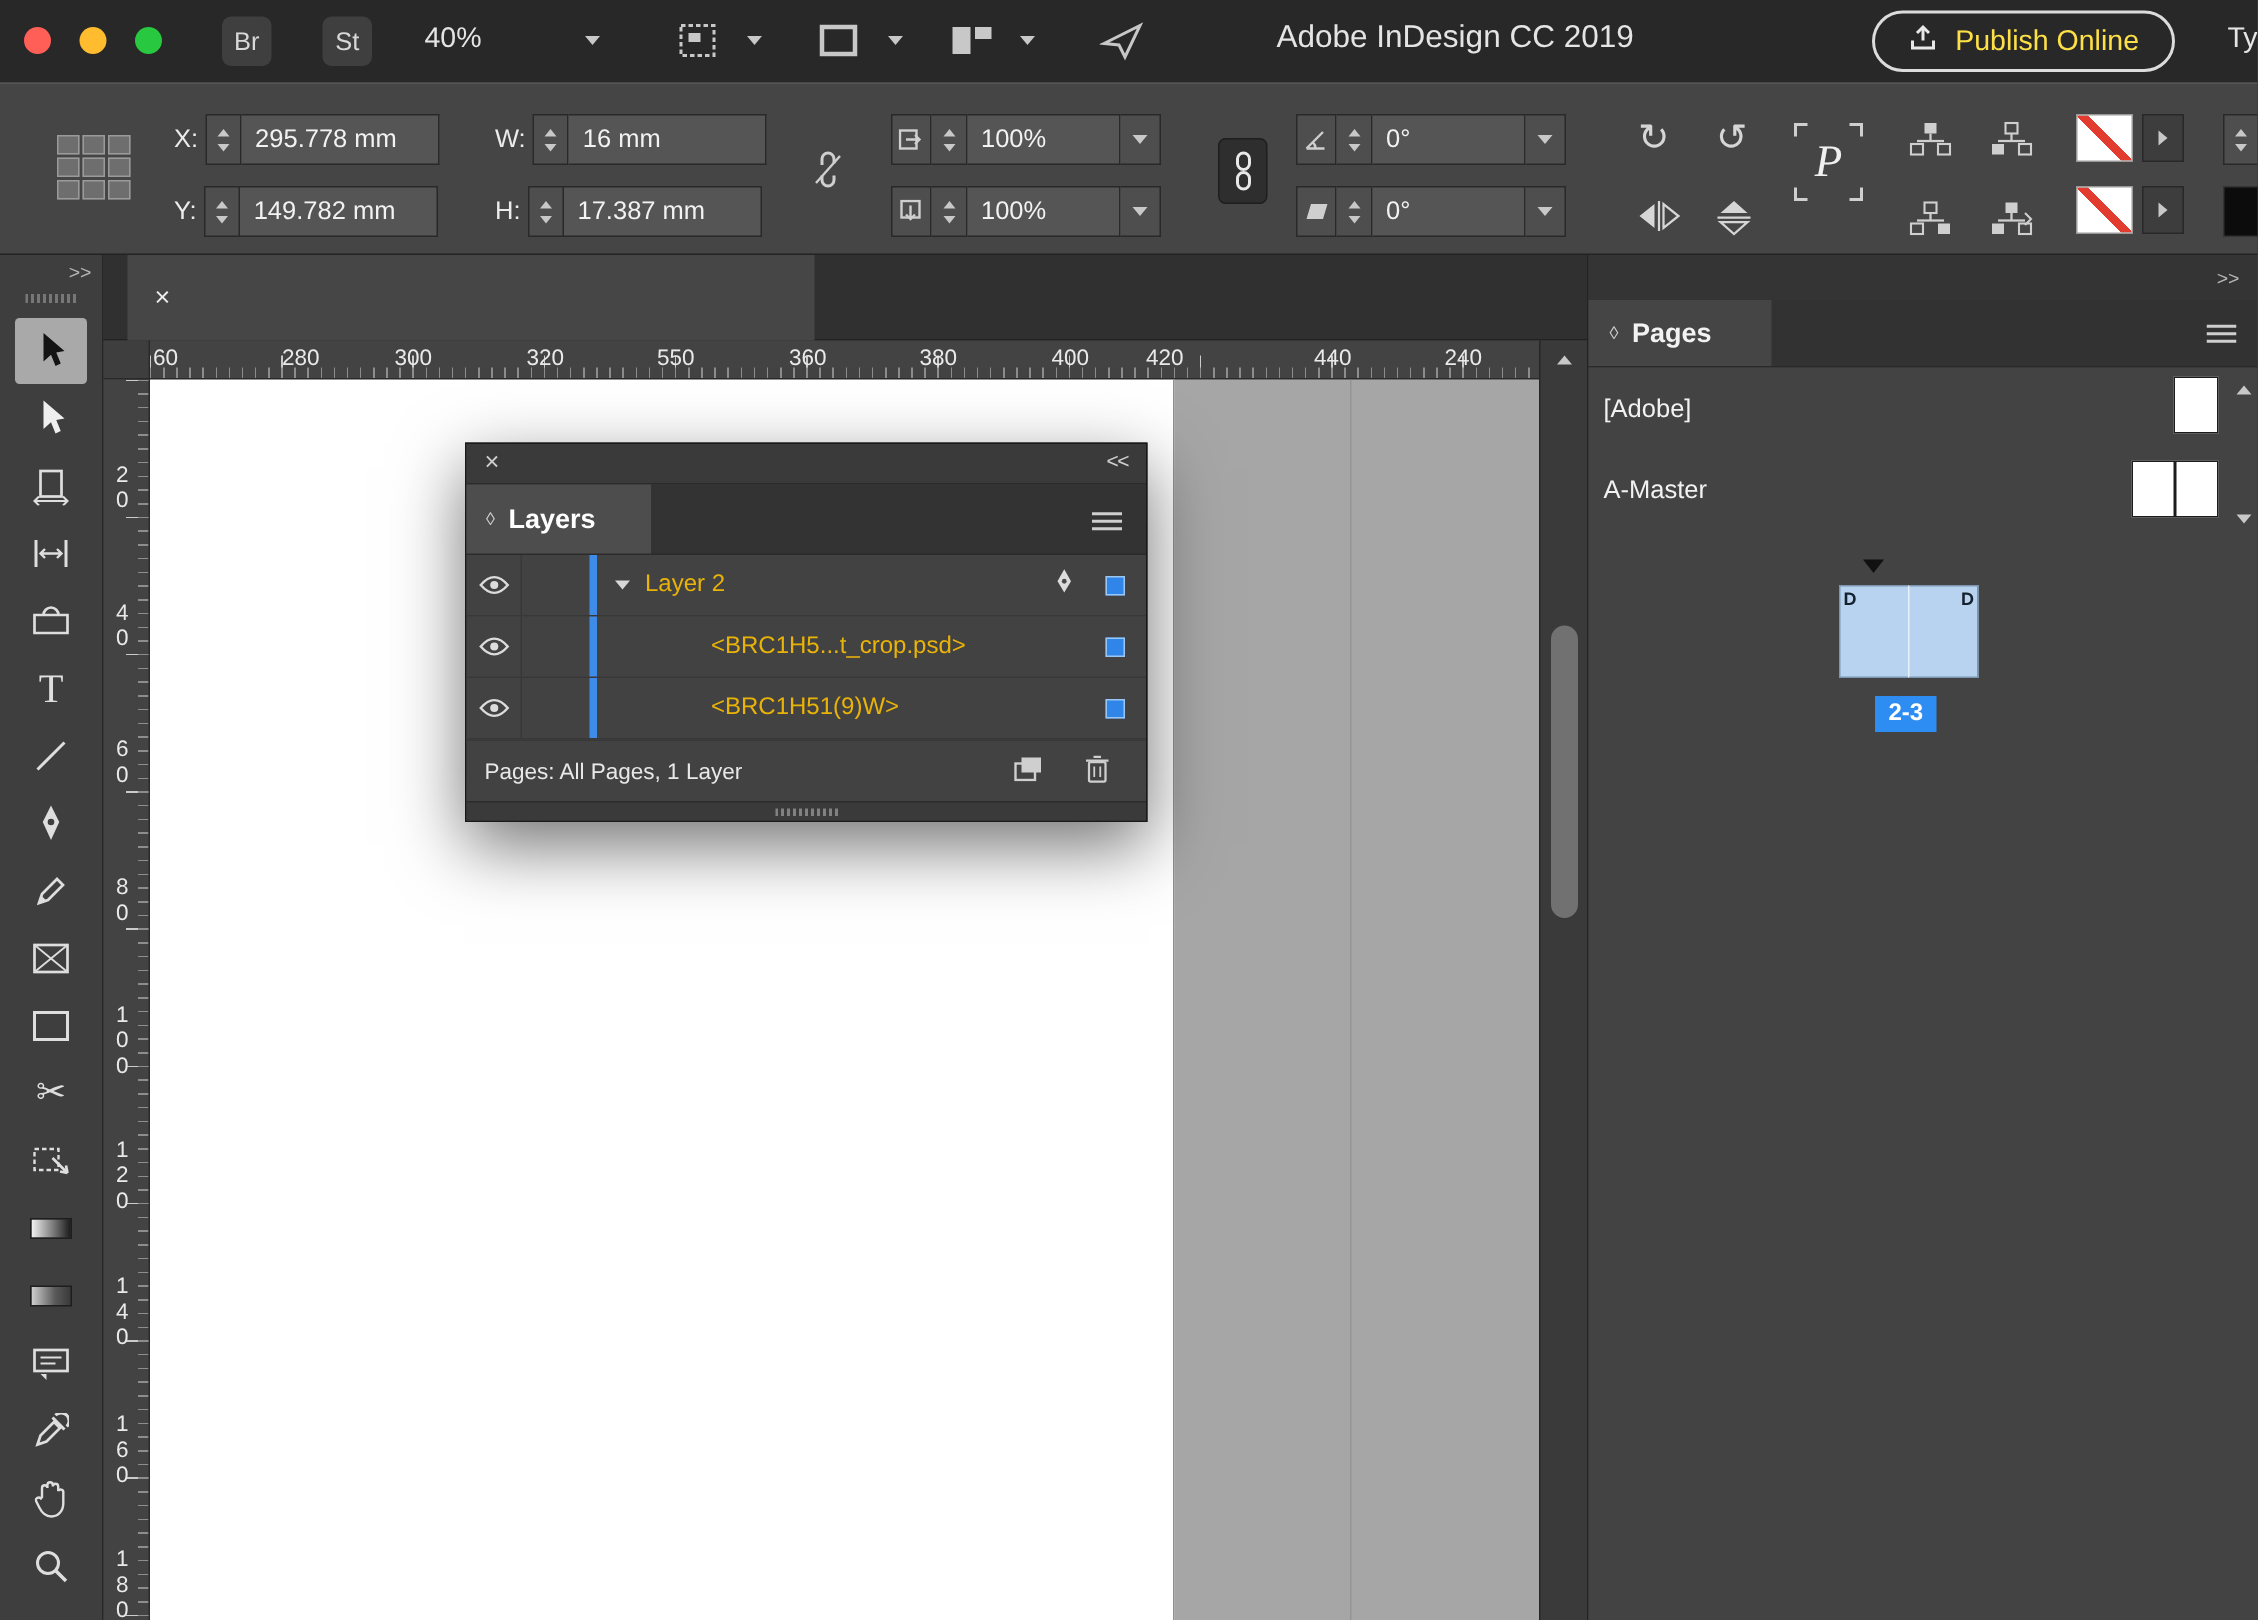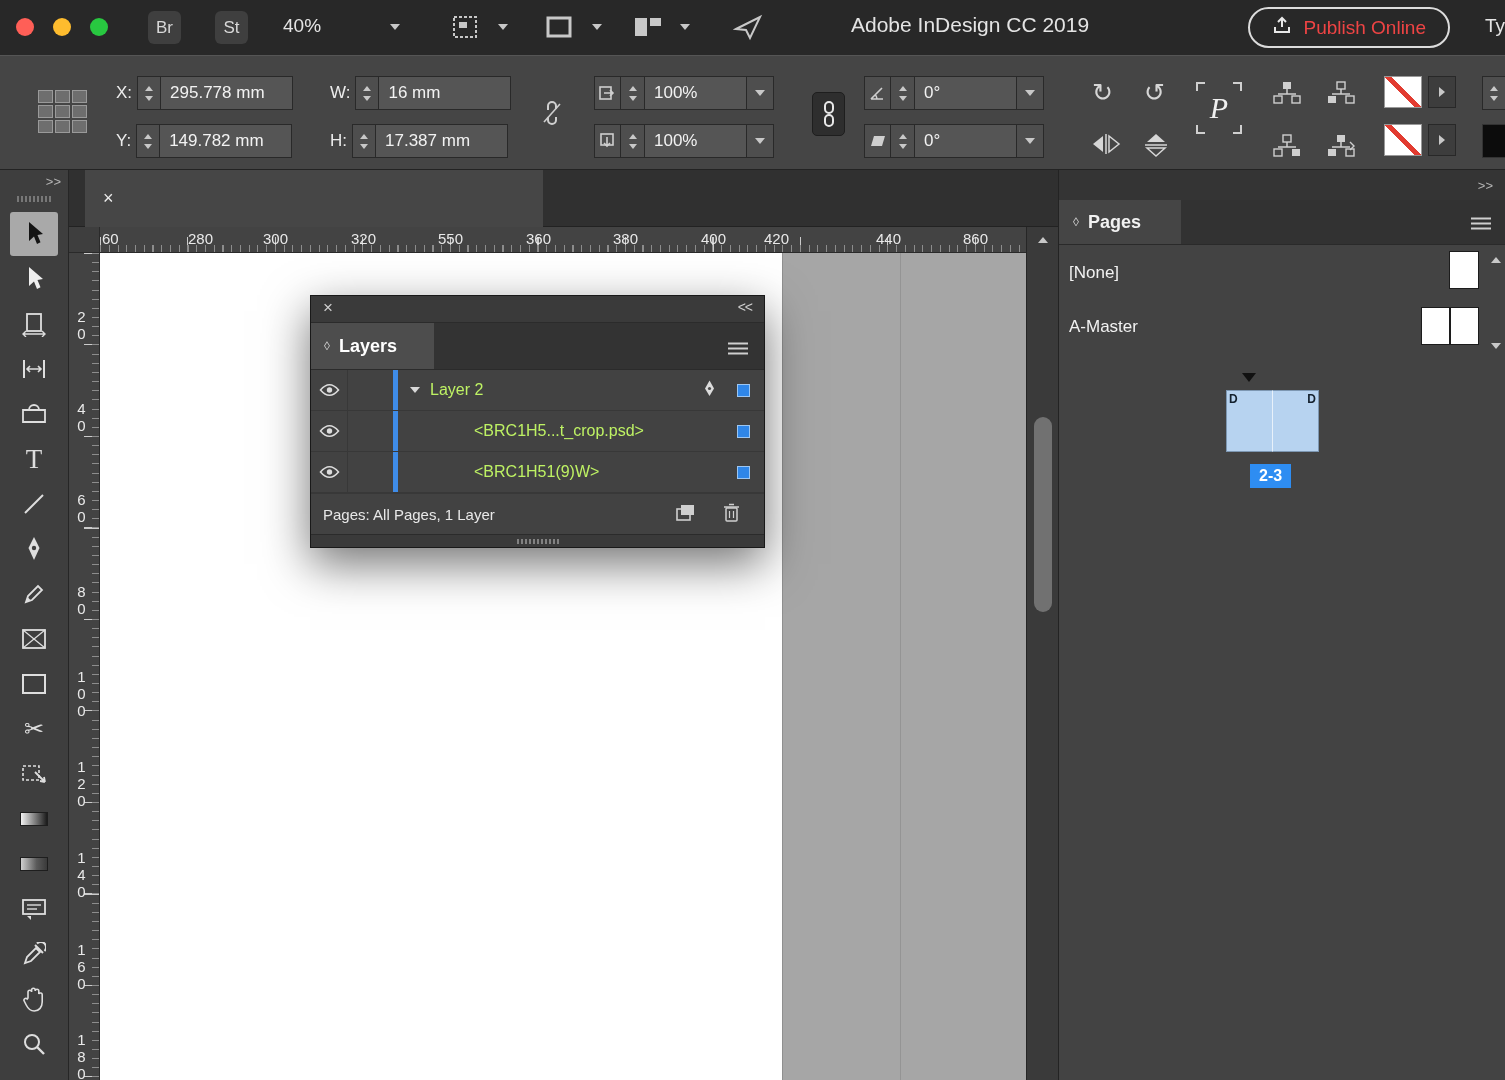--- a/index.html
+++ b/index.html
@@ -10,21 +10,21 @@
   
   .menubar{position:absolute;left:0;top:0;width:1505px;height:55px;background:#282828}
   .light{width:18px;height:18px;border-radius:50%}
   .mbadge{position:absolute;width:33px;height:33px;top:11px;background:#3f3f3f;border-radius:6px;
           display:flex;align-items:center;justify-content:center;font-size:17px;color:#d8d8d8}
   .mb-text{position:absolute;font-size:19px;color:#e4e4e4}
   .chev{width:0;height:0;border-left:5px solid transparent;border-right:5px solid transparent;border-top:6px solid #c8c8c8}
   .chev-up{width:0;height:0;border-left:5px solid transparent;border-right:5px solid transparent;border-bottom:6px solid #c8c8c8}
   .chev-right{width:0;height:0;border-top:5px solid transparent;border-bottom:5px solid transparent;border-left:6px solid #c8c8c8}
   .publish{position:absolute;right:55px;top:7px;height:41px;border:2px solid #dcdcdc;border-radius:22px;
-           display:flex;align-items:center;gap:11px;padding:0 22px;font-size:19px;color:#ef4444}
+           display:flex;align-items:center;gap:11px;padding:0 22px;font-size:19px;color:#fde047}
 
   
   .controlbar{position:absolute;left:0;top:55px;width:1505px;height:115px;background:#454545;border-top:1px solid #555;border-bottom:1px solid #232323}
   .fgroup{position:absolute;display:flex;align-items:center}
   .lab{font-size:17px;color:#ececec;margin-right:5px}
   .stp{width:24px;height:34px;background:#4e4e4e;border:1px solid #292929;display:flex;flex-direction:column;align-items:center;justify-content:center;gap:5px}
   .stp .chev,.stp .chev-up{border-left-width:4px;border-right-width:4px;border-top-width:5px;border-bottom-width:5px}
   .inp{height:34px;background:#555;border:1px solid #292929;border-left:0;color:#f2f2f2;font-size:17px;display:flex;align-items:center;padding:0 9px;white-space:nowrap}
   .dd{width:27px;height:34px;background:#4e4e4e;border:1px solid #292929;border-left:0;display:flex;align-items:center;justify-content:center}
   .cicon{width:27px;height:34px;background:#4e4e4e;border:1px solid #292929;display:flex;align-items:center;justify-content:center}
@@ -97,21 +97,21 @@
   .lp-title .x{position:absolute;left:12px;top:2px;font-size:17px;color:#cfcfcf}
   .lp-title .cc{position:absolute;right:12px;top:3px;font-size:14px;letter-spacing:-1px;color:#cfcfcf}
   .lp-tabs{position:relative;height:47px;background:#333;border-bottom:1px solid #2b2b2b}
   .lp-tab{position:absolute;left:0;top:0;bottom:0;width:123px;background:#4d4d4d;display:flex;align-items:center;gap:9px;padding-left:13px;font-size:18px;font-weight:bold;color:#fff}
   .lrow{display:flex;align-items:center;height:41px;background:#424242;border-bottom:1px solid #383838}
   .eye-cell{width:37px;height:100%;border-right:1px solid #383838;display:flex;align-items:center;justify-content:center}
   .lock-cell{width:45px;height:100%}
   .selbar{width:5px;height:100%;background:#3f8ce8}
   .row-content{flex:1;display:flex;align-items:center;height:100%}
   .tri-dn{width:0;height:0;border-left:5px solid transparent;border-right:5px solid transparent;border-top:6px solid #d8d8d8;margin-right:10px}
-  .llabel{font-size:16px;color:#bef264;white-space:nowrap}
+  .llabel{font-size:16px;color:#eab308;white-space:nowrap}
   .sq{width:13px;height:13px;background:#2f86e8;border:1px solid #9cc6f2;margin-right:14px}
   .sq.small{width:8px;height:8px;margin-right:17px}
   .lp-status{display:flex;align-items:center;height:41px;background:#424242;border-top:1px solid #383838;padding:0 12px;font-size:15px;color:#e8e8e8}
   .lp-resize{height:13px;background:#3a3a3a;border-top:1px solid #2b2b2b;display:flex;align-items:center;justify-content:center}
   .grip{width:42px;height:5px;background:repeating-linear-gradient(90deg,#818181 0 2px,transparent 2px 4px)}
 </style>
 </head>
 <body>
 
 <div class="menubar">
@@ -497,21 +497,21 @@
   <span class="hnum" style="left:2px">60</span>
   <span class="hnum" style="left:88px">280</span>
   <span class="hnum" style="left:163px">300</span>
   <span class="hnum" style="left:251px">320</span>
   <span class="hnum" style="left:338px">550</span>
   <span class="hnum" style="left:426px">360</span>
   <span class="hnum" style="left:513px">380</span>
   <span class="hnum" style="left:601px">400</span>
   <span class="hnum" style="left:664px">420</span>
   <span class="hnum" style="left:776px">440</span>
-  <span class="hnum" style="left:863px">860</span>
+  <span class="hnum" style="left:863px">240</span>
 </div>
 
 <div class="vruler">
   <div class="vticks2"></div>
     <div class="vticks"></div>
   <span class="vnum" style="top:55px">20</span>
   <span class="vnum" style="top:147px">40</span>
   <span class="vnum" style="top:238px">60</span>
   <span class="vnum" style="top:330px">80</span>
   <span class="vnum" style="top:415px">100</span>
@@ -545,21 +545,21 @@
       <svg width="20" height="13" viewBox="0 0 20 13">
           <line x1="0" y1="1.5" x2="20" y2="1.5" stroke="#cfcfcf" stroke-width="2"></line>
           <line x1="0" y1="6.5" x2="20" y2="6.5" stroke="#cfcfcf" stroke-width="2"></line>
           <line x1="0" y1="11.5" x2="20" y2="11.5" stroke="#cfcfcf" stroke-width="2"></line>
         </svg>
     </span>
   </div>
 
   <div class="rd-body">
     <div>
-      <span class="master-label" style="top:18px">[None]</span>
+      <span class="master-label" style="top:18px">[Adobe]</span>
       <span class="pg abs" style="right:26px;top:6px;width:30px;height:38px"></span>
     </div>
     <div>
       <span class="master-label" style="top:72px">A-Master</span>
       <span class="pg abs" style="right:55px;top:62px;width:29px;height:38px"></span>
       <span class="pg abs" style="right:26px;top:62px;width:29px;height:38px"></span>
     </div>
 
     <span class="abs" style="right:4px;top:12px">
         <i class="chev-up" style="display:block"></i>

